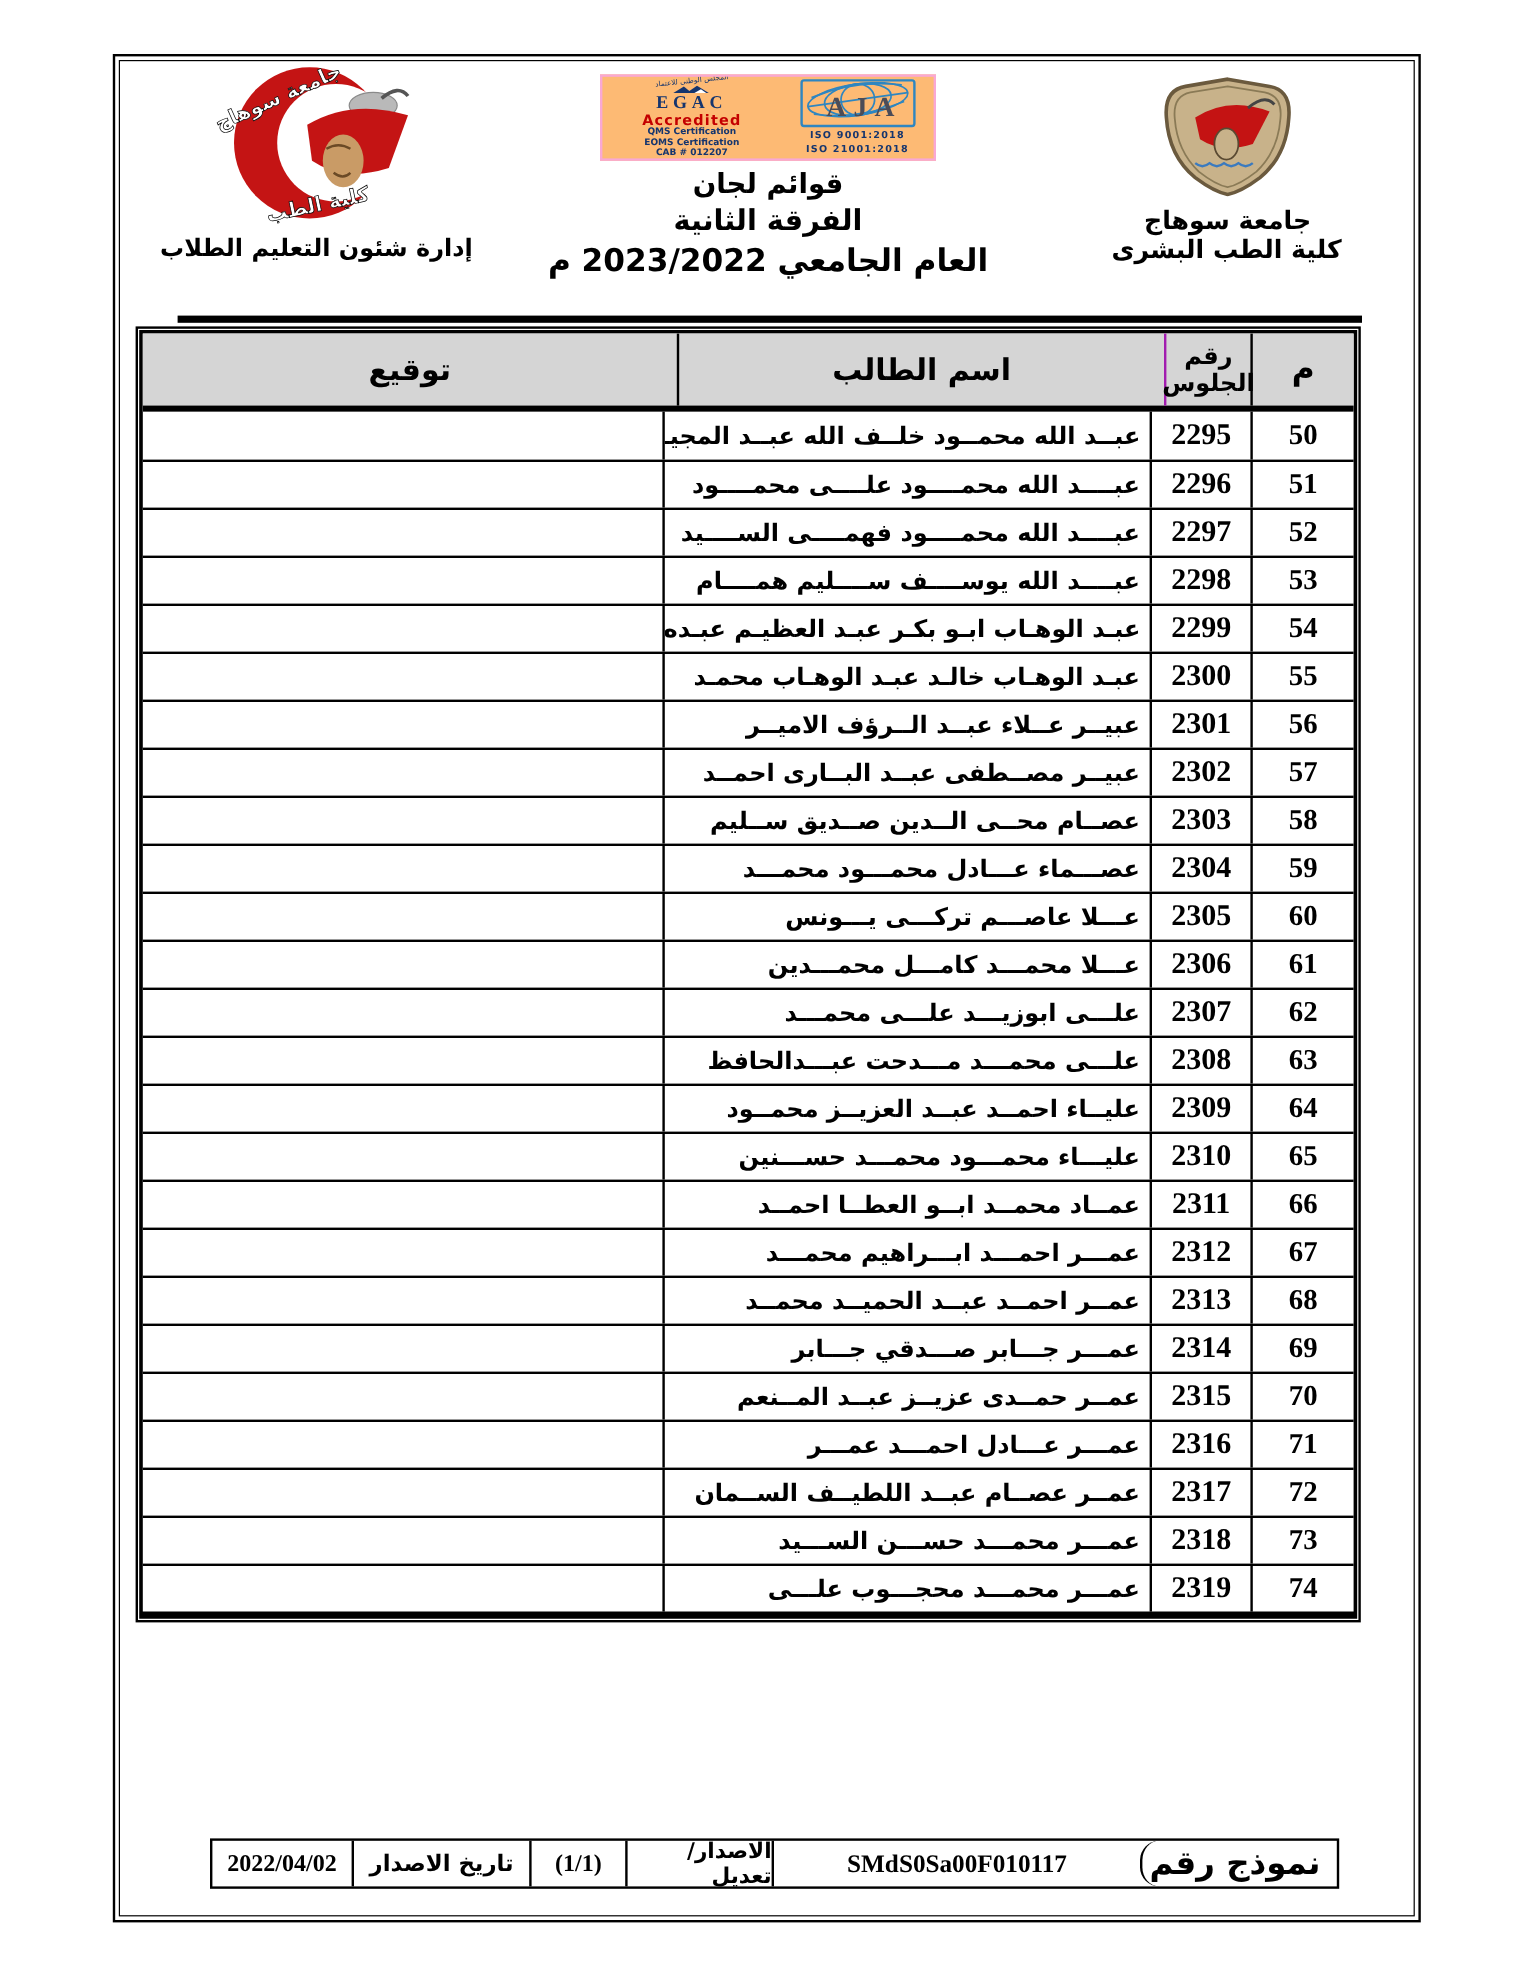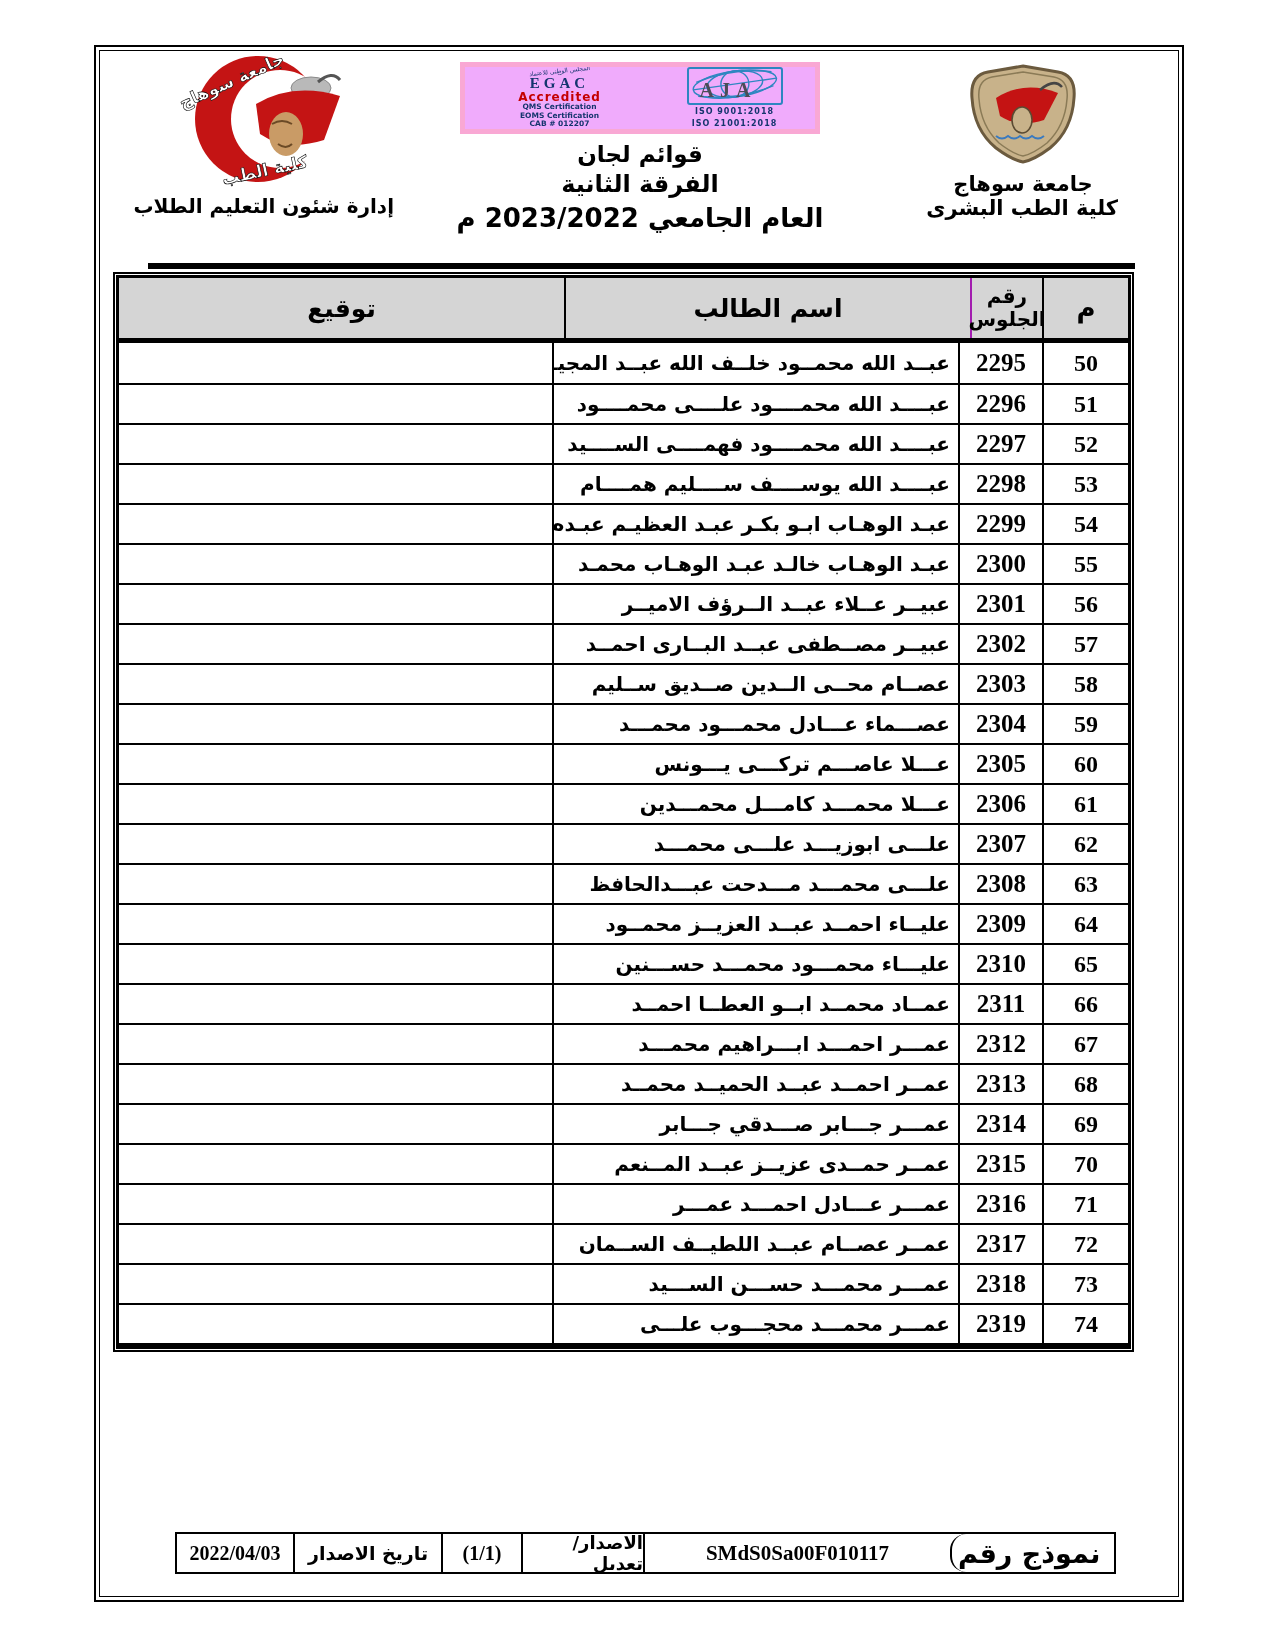--- a/index.html
+++ b/index.html
@@ -22,31 +22,31 @@
   .left-block svg { display:block; margin:0 auto; }
   .dept-text { font-size:20px; font-weight:bold; margin-top:4px; white-space:nowrap; direction:rtl; }
 
   .right-block { position:absolute; left:928px; top:64px; width:190px; text-align:center; }
   .right-block svg { display:block; margin:0 auto; }
   .uni-text, .fac-text { font-size:21px; font-weight:bold; direction:rtl; white-space:nowrap; }
   .uni-text { margin-top:8px; }
 
   .center-block { position:absolute; left:425px; top:62px; width:430px; text-align:center; }
   .cert-box {
-    width:360px; height:72px; margin:0 auto; background:#f0abfc;
-    border:5px solid #f9a8d4; display:flex; flex-direction:row; overflow:hidden;
+    width:280px; height:72px; margin:0 auto; background:#fdba74;
+    border:2px solid #f9a8d4; display:flex; flex-direction:row; overflow:hidden;
   }
   .egac-col { width:54%; display:flex; flex-direction:column; align-items:center; justify-content:center; line-height:1; padding-top:1px; }
   .egac-arabic { font-size:6px; color:#15356e; transform:rotate(-6deg); }
   .egac-name { font-family:"Liberation Serif", serif; font-size:15px; font-weight:bold; color:#15356e; letter-spacing:4px; margin-top:1px; }
   .egac-accredited { font-size:12px; font-weight:bold; color:#c40000; letter-spacing:1px; }
   .egac-line { font-size:7.5px; font-weight:bold; color:#15356e; line-height:1.15; }
   .aja-col { width:46%; display:flex; flex-direction:column; align-items:center; justify-content:center; }
   .aja-box { width:96px; height:40px; border:2px solid #2e86c1; border-radius:3px; position:relative; overflow:hidden; }
-  .aja-name { position:absolute; left:11px; right:0; bottom:1px; font-family:"Liberation Serif", serif; font-size:20px; font-weight:bold; color:#4c4c57; letter-spacing:6px; text-align:left; }
+  .aja-name { position:absolute; left:11px; right:0; bottom:1px; font-family:"Liberation Serif", serif; font-size:23px; font-weight:bold; color:#4c4c57; letter-spacing:6px; text-align:center; }
   .aja-iso { font-size:8px; font-weight:bold; color:#15356e; line-height:1.25; margin-top:2px; letter-spacing:1px; }
   .title-line1 { font-size:23px; font-weight:bold; margin-top:7px; direction:rtl; }
   .title-line2 { font-size:24px; font-weight:bold; margin-top:3px; direction:rtl; }
   .title-line3 { font-size:26px; font-weight:bold; margin-top:5px; direction:rtl; }
 
   
   .rule { position:absolute; left:148px; top:263px; width:987px; height:6px; background:#000; }
 
   
   .table-outer {
@@ -325,16 +325,16 @@
         </div>
     </div>
   </div>
 
   <div class="footer-table">
     <div class="fcell fc-formlabel">نموذج رقم</div>
     <div class="fcell fc-formcode">SMdS0Sa00F010117</div>
     <div class="fcell fc-issuelabel">الاصدار/تعديل</div>
     <div class="fcell fc-issueval">(1/1)</div>
     <div class="fcell fc-datelabel">تاريخ الاصدار</div>
-    <div class="fcell fc-dateval">2022/04/03</div>
+    <div class="fcell fc-dateval">2022/04/02</div>
   </div>
 
 </div>
 
 </body></html>

